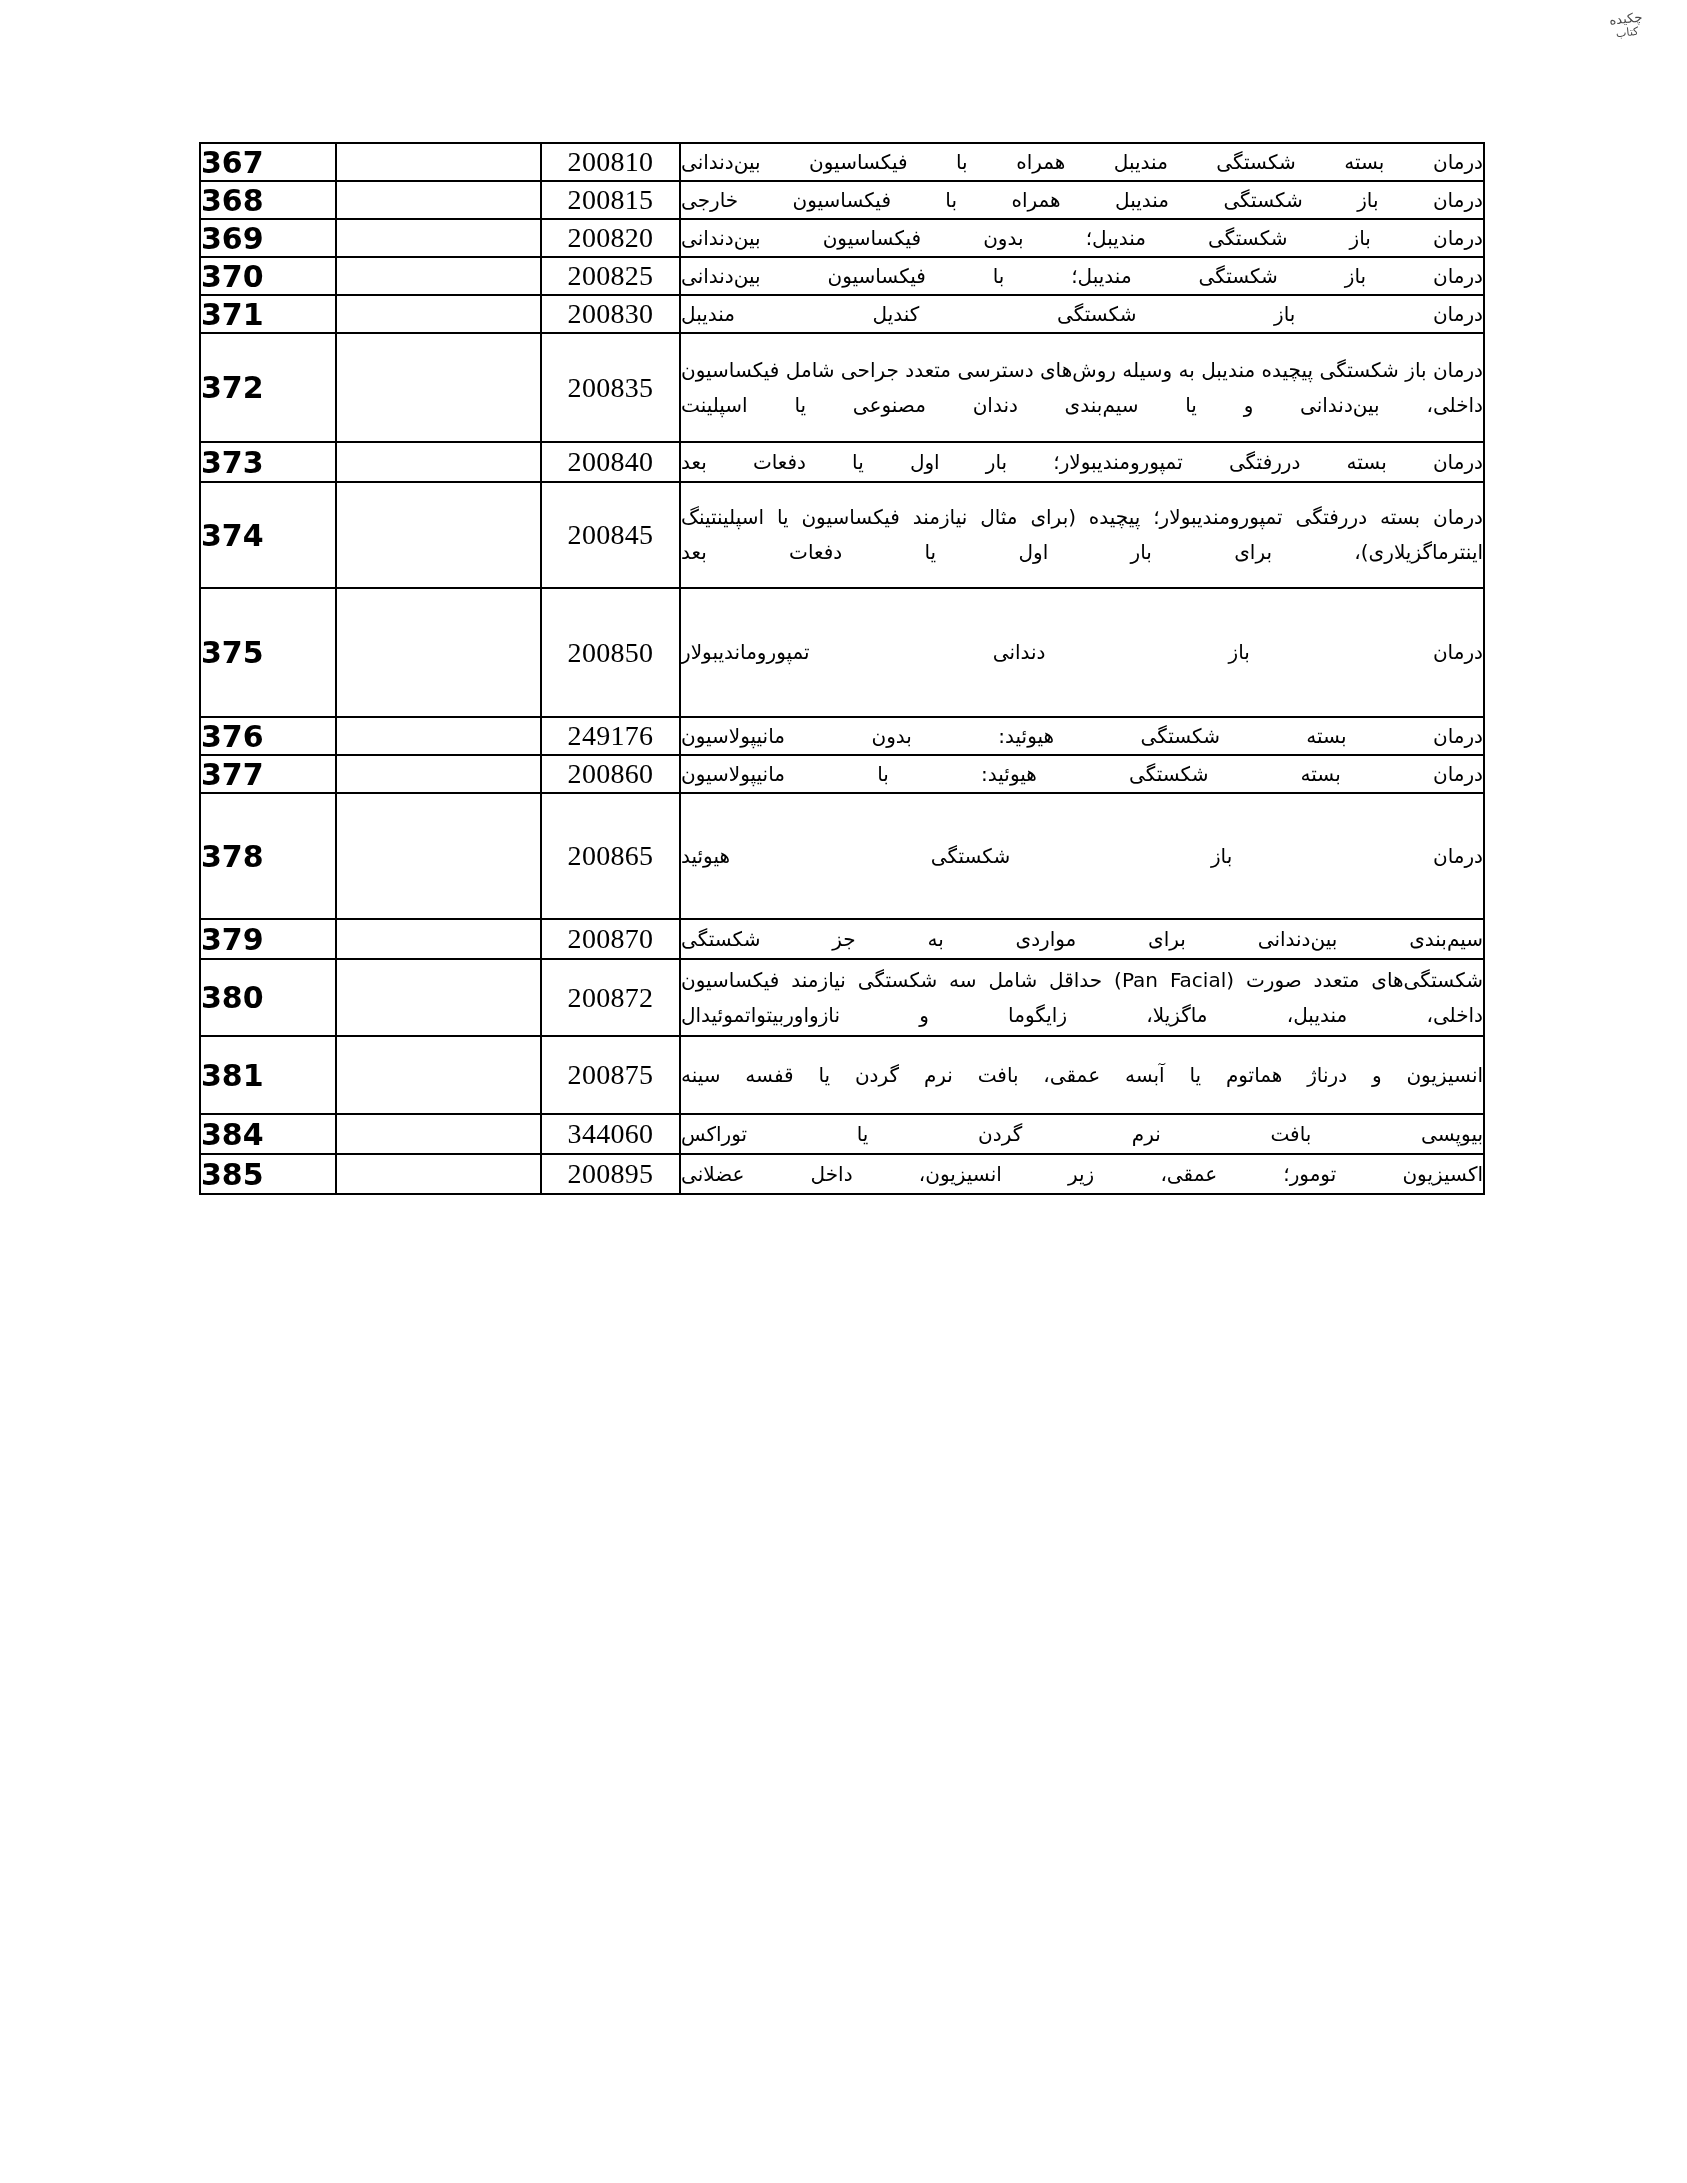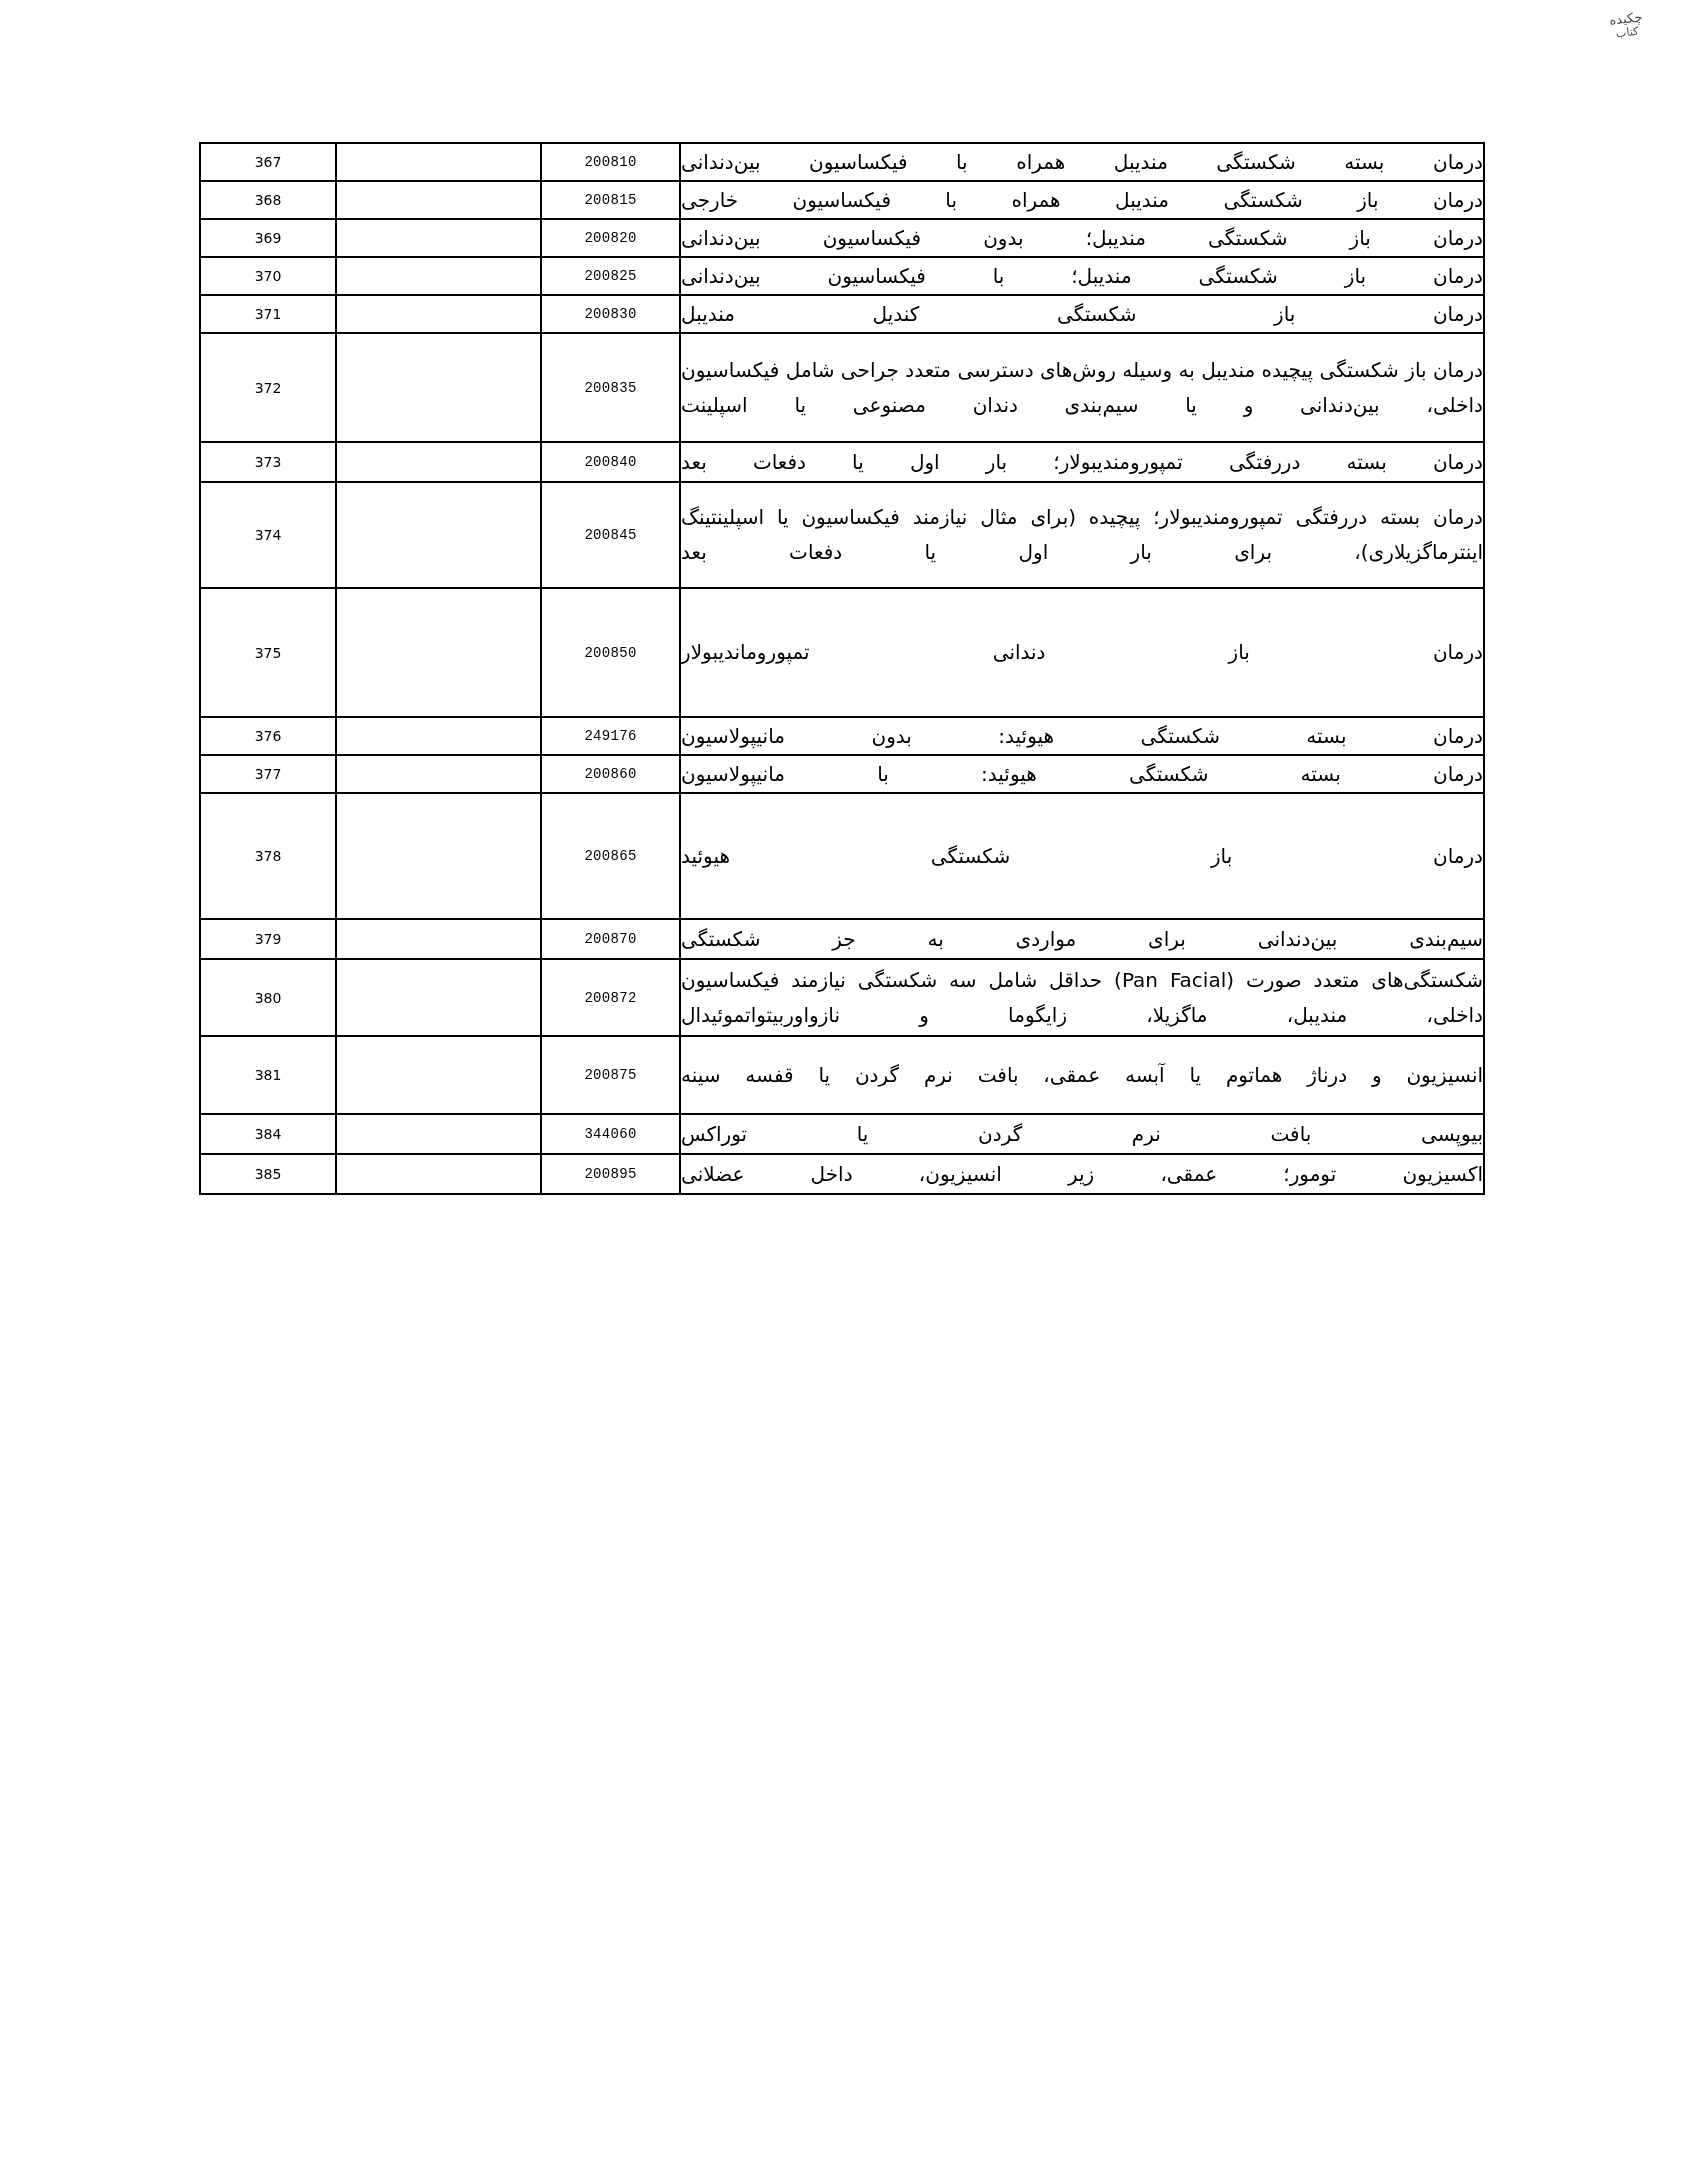--- a/index.html
+++ b/index.html
@@ -63,30 +63,30 @@
     padding: 9.3px 17px 12px 17px;
     font-size: 20px;
     line-height: 1.75;
     text-align: justify;
     text-align-last: justify;
     direction: rtl;
     border-radius: 17px;
   }
   .code {
     text-align: center;
-    font-size: 14px;
-    font-family: Liberation Mono, monospace;
+    font-size: 28px;
+    font-family: Liberation Serif, serif;
     direction: ltr;
     letter-spacing: 0.3px;
   }
   .blank { }
   .rownum {
-    text-align: center;
-    font-size: 14px;
-    font-weight: normal;
+    text-align: left;
+    font-size: 30px;
+    font-weight: bold;
     direction: ltr;
   }
 </style>
 </head>
 <body>
 
 <div class="page-mark">
   <span class="l1">چکیده</span>
   <span class="l2">کتاب</span>
 </div>

